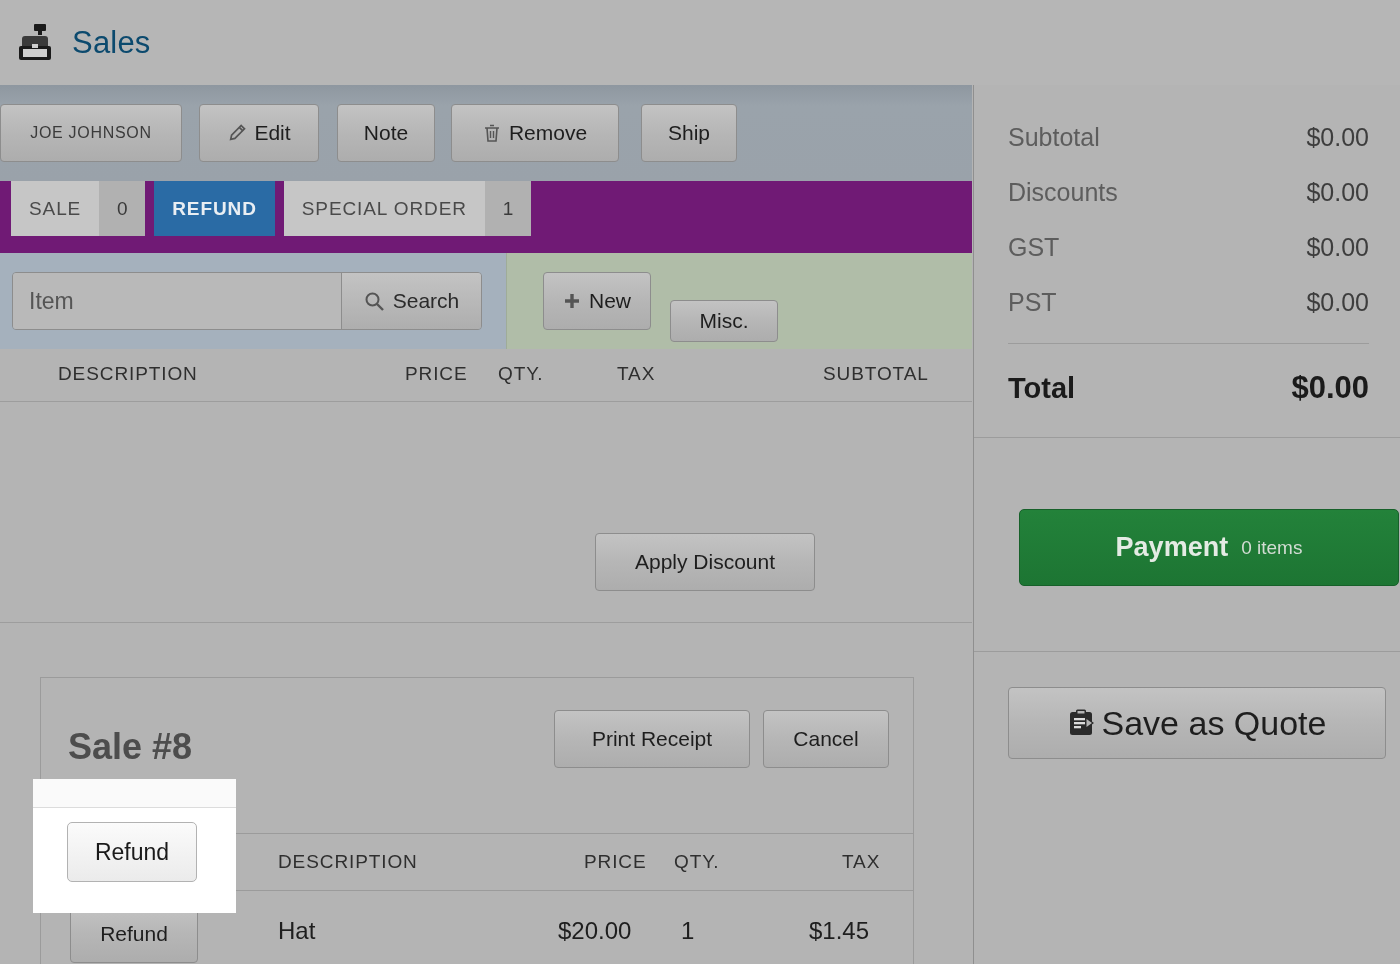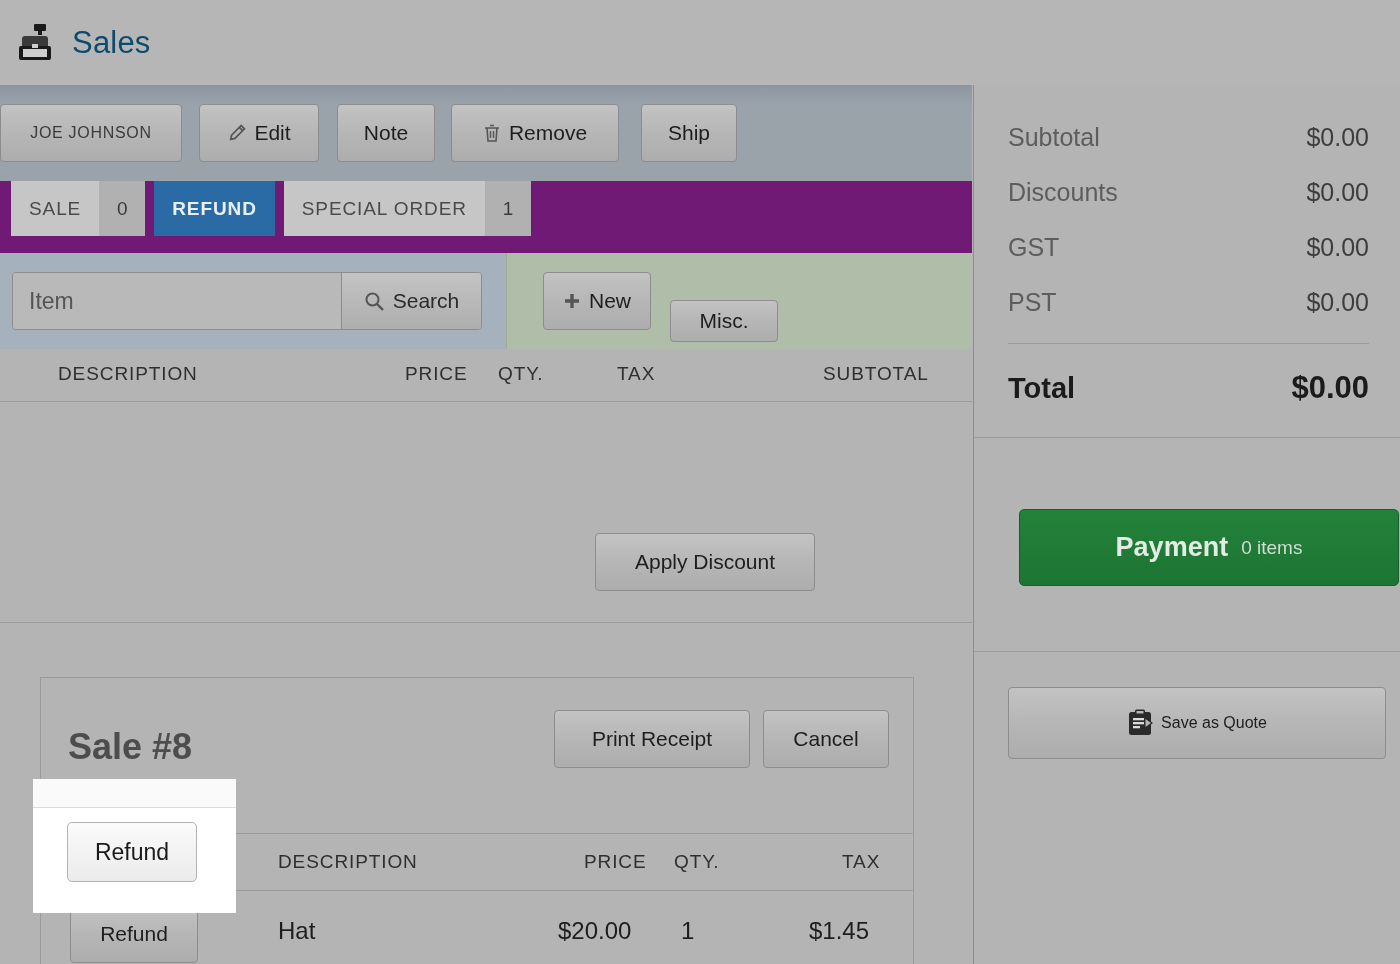--- a/index.html
+++ b/index.html
@@ -191,21 +191,21 @@
     display:flex;align-items:center;justify-content:center;
     color:#e4ebe4;cursor:pointer;margin-left:11px;
   }
   .b-payment .p-main{font-size:27px;font-weight:700;}
   .b-payment .p-sub{font-size:19px;margin-left:13px;color:#d2dcd3;}
   .sep2{
     position:absolute;left:0;top:566px;width:427px;height:1px;background:#9c9c9c;
   }
   .b-quote{
     position:absolute;left:34px;top:602px;width:378px;height:72px;
-    font-size:16px;
+    font-size:34px;
   }
 
   
   .spotlight{
     position:absolute;left:33px;top:779px;width:203px;height:134px;
     background:#ffffff;box-sizing:border-box;
     pointer-events:none;
   }
   .spot-top{
     position:absolute;left:0;top:0;width:203px;height:28px;background:#fafafa;

